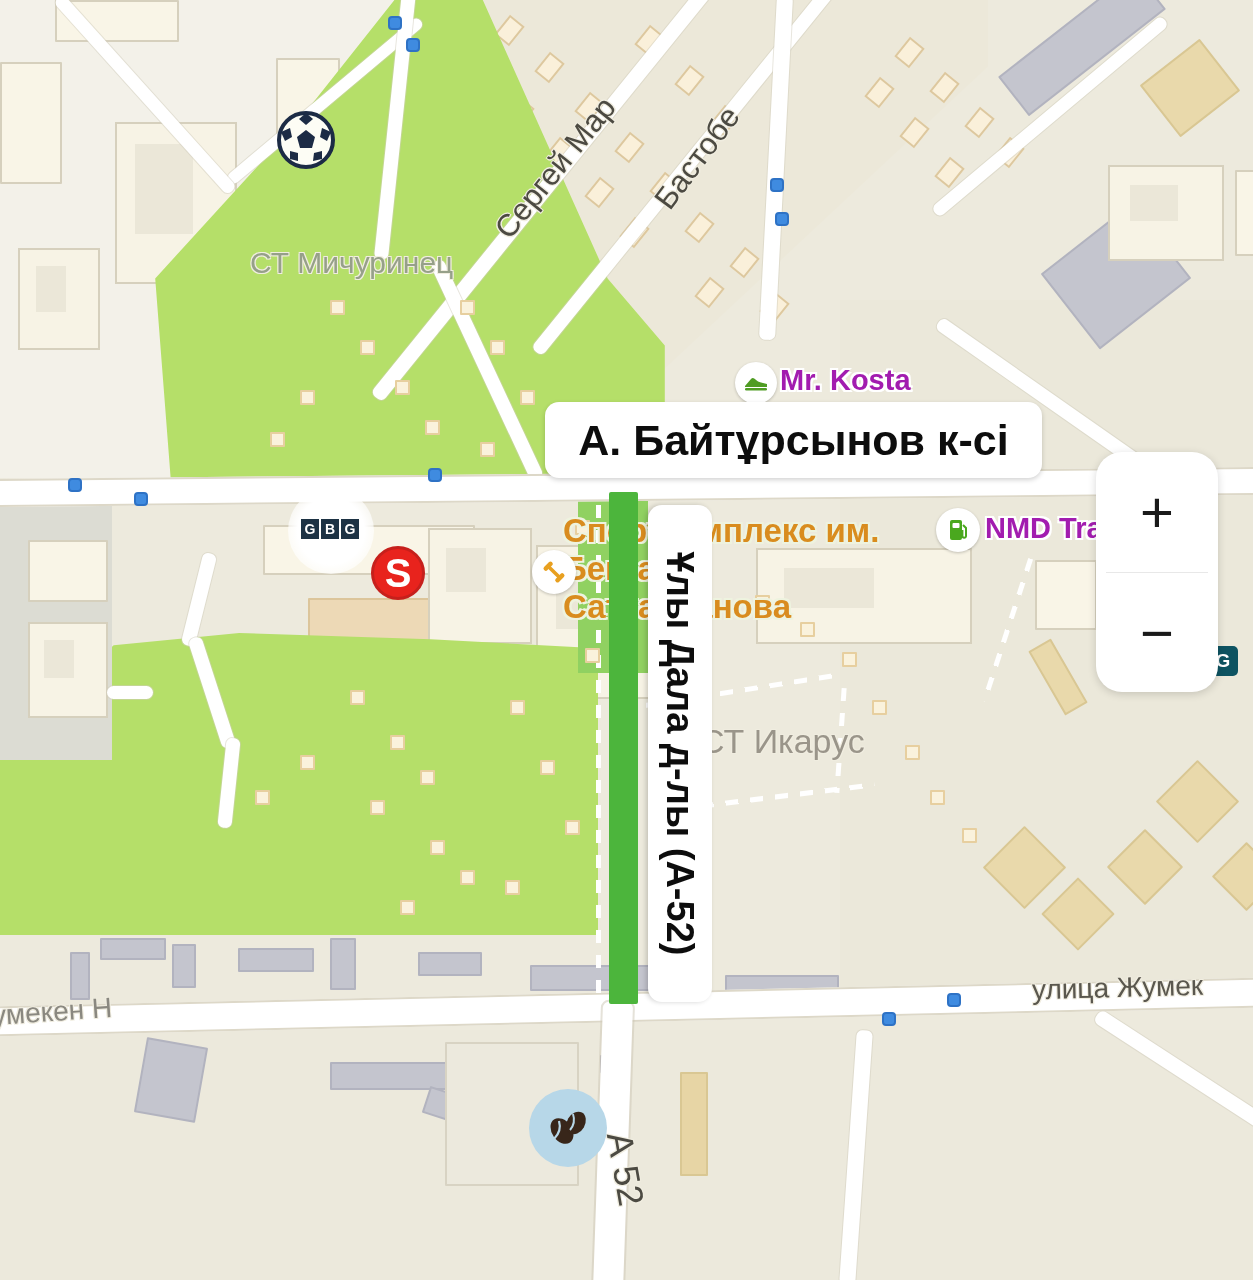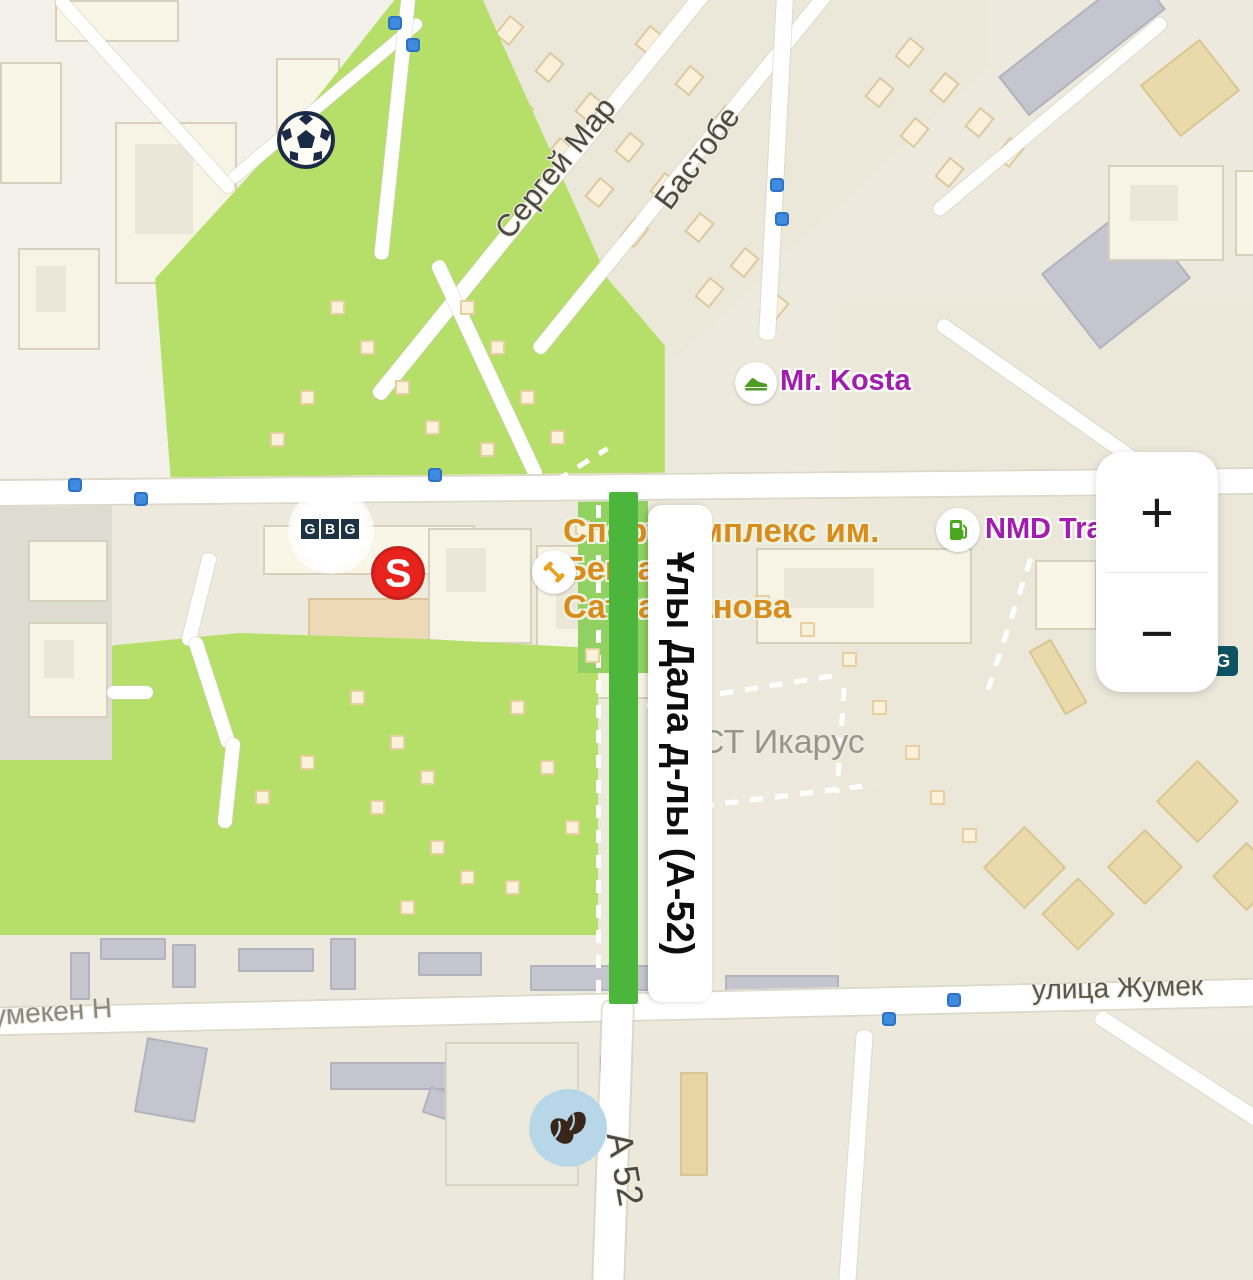--- a/index.html
+++ b/index.html
@@ -209,20 +209,21 @@
       <div class="hdot" style="left: 585px; top: 648px; z-index: 7;"></div>
       <div class="hdot" style="left: 755px; top: 595px; z-index: 7;"></div>
       <div class="hdot" style="left: 800px; top: 622px; z-index: 7;"></div>
       <div class="hdot" style="left: 842px; top: 652px; z-index: 7;"></div>
       <div class="hdot" style="left: 872px; top: 700px; z-index: 7;"></div>
       <div class="hdot" style="left: 905px; top: 745px; z-index: 7;"></div>
       <div class="hdot" style="left: 930px; top: 790px; z-index: 7;"></div>
       <div class="hdot" style="left: 962px; top: 828px; z-index: 7;"></div>
     </div>
 
+  <div class="gtxt" style="left:250px;top:246px;font-size:30px;color:#96a089;z-index:10;">СТ Мичуринец</div>
   <div class="gtxt" style="left:470px;top:150px;font-size:31px;color:#4c4a42;transform:rotate(-51deg);z-index:10;">Сергей Мар</div>
   <div class="gtxt" style="left:638px;top:140px;font-size:31px;color:#4c4a42;transform:rotate(-53deg);z-index:10;">Бастобе</div>
   <div class="gtxt" style="left:700px;top:722px;font-size:34px;z-index:10;">СТ Икарус</div>
   <div class="gtxt" style="left:1032px;top:972px;font-size:28px;color:#5a574e;transform:rotate(-1.5deg);z-index:10;">улица Жумек</div>
   <div class="gtxt" style="left:-8px;top:996px;font-size:28px;color:#8a8880;transform:rotate(-4deg);z-index:10;">умекен Н</div>
   <div class="gtxt" style="left:588px;top:1148px;font-size:36px;color:#4c4a42;transform:rotate(80deg);z-index:10;">А 52</div>
 
   <div class="poi-green" style="left:780px;top:364px;font-size:29px;z-index:14;">Mr. Kosta</div>
   <div class="poi-green" style="left:985px;top:512px;font-size:29px;z-index:14;">NMD Tra</div>
   <div class="poi-orange" style="left:563px;top:512px;z-index:10;">Спорткомплекс им.</div>
@@ -295,20 +296,21 @@
     <svg width="50" height="50" viewBox="0 0 50 50">
       <g fill="#38261a">
         <ellipse cx="19" cy="28" rx="10" ry="14" transform="rotate(-35 19 28)"></ellipse>
         <ellipse cx="33" cy="20" rx="9" ry="12" transform="rotate(30 33 20)"></ellipse>
       </g>
       <path d="M11,36 Q19,28 16,18" stroke="#b7d7e8" stroke-width="2.2" fill="none"></path>
       <path d="M27,27 Q33,20 30,11" stroke="#b7d7e8" stroke-width="2" fill="none"></path>
     </svg>
   </div>
 
+  <div class="biglabel" style="left:545px;top:402px;width:497px;height:76px;font-size:43px;z-index:30;">А. Байтұрсынов к-сі</div>
   <div id="vlabel">
     <div class="vl-inner">Ұлы Дала д-лы (А-52)</div>
   </div>
 
   <div class="gbadge">G</div>
   <div id="zoomctl">
     <div class="zbtn">+</div>
     <div class="zdiv"></div>
     <div class="zbtn">−</div>
   </div>

